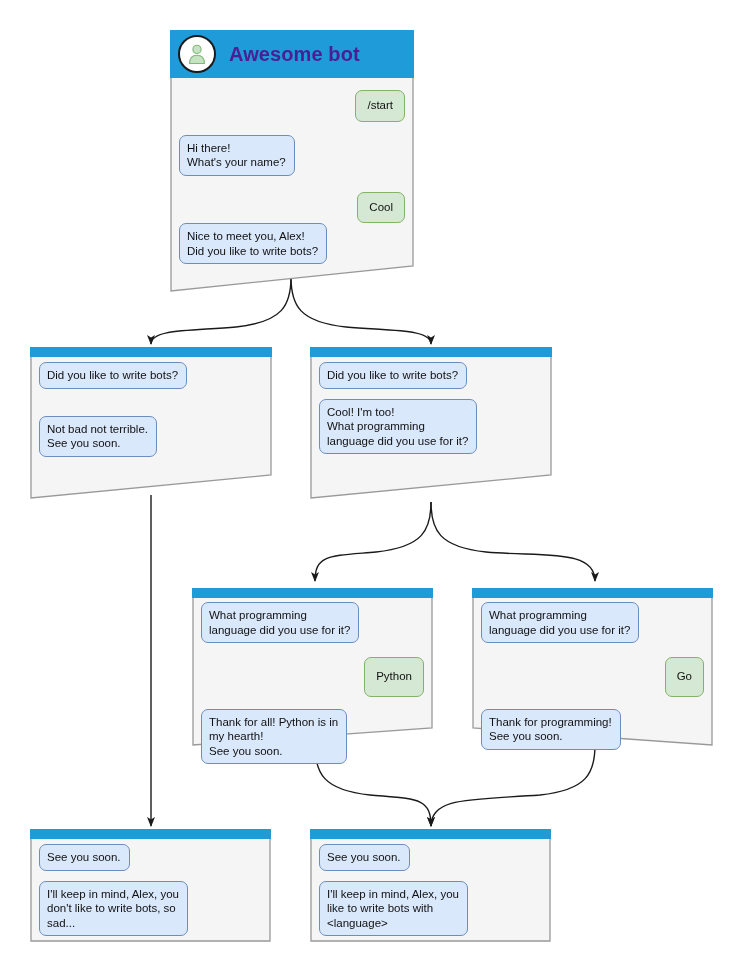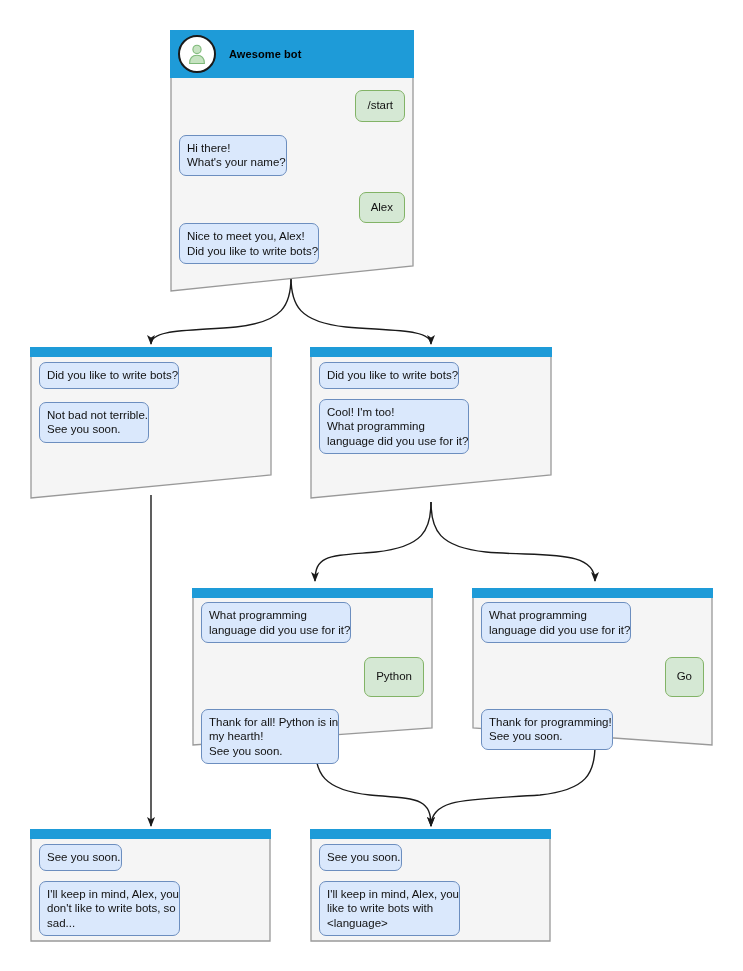--- a/index.html
+++ b/index.html
@@ -77,22 +77,22 @@
     border-radius: 50%;
     background: #ffffff;
     border: 2px solid #1a1a1a;
     display: flex;
     align-items: center;
     justify-content: center;
     flex: 0 0 auto;
     box-sizing: border-box;
   }
   .bot-title {
-    color: #000000;
-    font-size: 11px;
+    color: #4c1d95;
+    font-size: 20px;
     font-weight: bold;
     margin-left: 13px;
     letter-spacing: .1px;
     white-space: nowrap;
   }
 
   
   .chat {
     position: absolute;
     left: 0;
@@ -107,21 +107,21 @@
   }
   .row.left  { justify-content: flex-start; }
   .row.right { justify-content: flex-end; }
 
   .bubble {
     border-radius: 7px;
     font-size: 11.5px;
     line-height: 14.5px;
     color: #111111;
     box-sizing: border-box;
-    padding: 5px 0 5px 7px;
+    padding: 5px 8px 5px 7px;
     white-space: pre-line;
     max-width: 198px;
   }
   .bubble.bot {
     background: #DAE8FC;
     border: 1px solid #6C8EBF;
   }
   .bubble.user {
     background: #D5E8D4;
     border: 1px solid #82B366;
@@ -174,41 +174,41 @@
 
       <div class="chat" style="top:52px;">
         <div class="row right" style="margin-top:8px;">
           <div class="bubble user">/start</div>
         </div>
         <div class="row left" style="margin-top:13px;">
           <div class="bubble bot">Hi there!
 What's your name?</div>
         </div>
         <div class="row right" style="margin-top:16px;">
-          <div class="bubble user">Alex</div>
+          <div class="bubble user">Cool</div>
         </div>
         <div class="row left" style="">
           <div class="bubble bot">Nice to meet you, Alex!
 Did you like to write bots?</div>
         </div>
       </div>
     </div>
   </div>
 
   <div class="card" style="left:30px; top:347px; width:242px; height:152px;">
     <svg class="card-shape" viewBox="0 0 242 152" preserveAspectRatio="none" xmlns="http://www.w3.org/2000/svg">
       <path d="M1,1 L241,1 L241,128 L1,151 Z" fill="#F5F5F5" stroke="#999999" stroke-width="1.3"></path>
     </svg>
     <div class="card-inner">
       <div class="hdr hdr-thin"></div>
       <div class="chat" style="top:11px;">
         <div class="row left" style="margin-top:4px;">
           <div class="bubble bot">Did you like to write bots?</div>
         </div>
-        <div class="row left" style="margin-top:13px;">
+        <div class="row left" style="margin-top:27px;">
           <div class="bubble bot">Not bad not terrible.
 See you soon.</div>
         </div>
       </div>
     </div>
   </div>
 
   <div class="card" style="left:310px; top:347px; width:242px; height:152px;">
     <svg class="card-shape" viewBox="0 0 242 152" preserveAspectRatio="none" xmlns="http://www.w3.org/2000/svg">
       <path d="M1,1 L241,1 L241,128 L1,151 Z" fill="#F5F5F5" stroke="#999999" stroke-width="1.3"></path>

